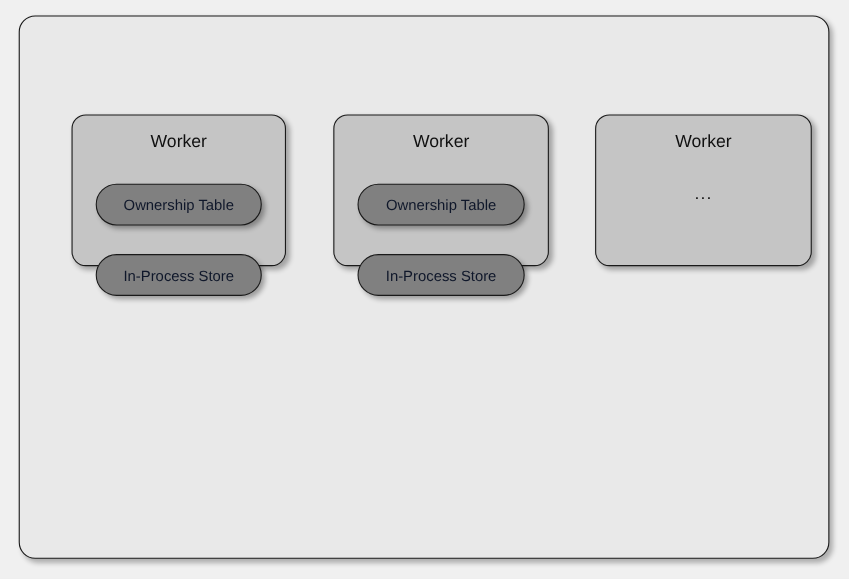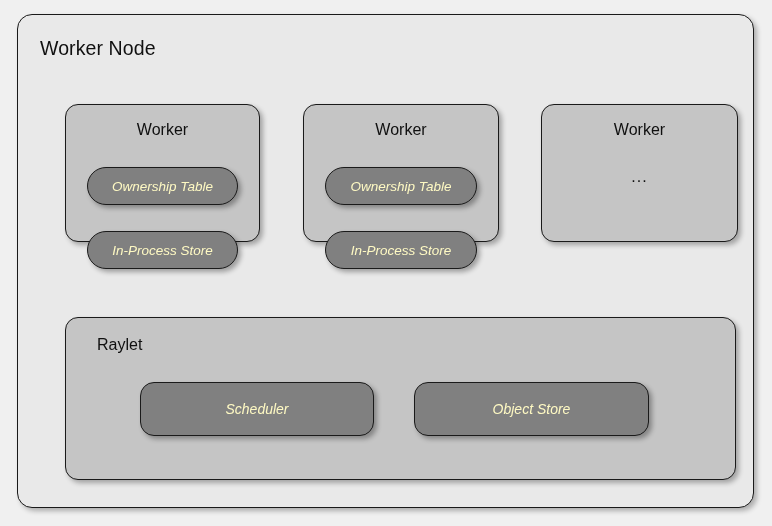--- a/index.html
+++ b/index.html
@@ -77,23 +77,22 @@
   .pill {
     position: absolute;
     box-sizing: border-box;
     background: #808080;
     border: 1.4px solid #1a1a1a;
     border-radius: 19px;
     box-shadow: 3px 3px 5px rgba(0,0,0,0.33);
     display: flex;
     align-items: center;
     justify-content: center;
-    color: #fef9c3;
+    color: #0f172a;
     white-space: nowrap;
-    font-style: italic;
   }
 
   .worker-pill {
     left: 21px;
     right: 21px;
     height: 38px;
     font-size: 13.5px;
   }
   .worker-pill.slot-1 { top: 62px; }
   .worker-pill.slot-2 { top: 114px; margin-top: 12px; }
@@ -146,39 +145,33 @@
   .raylet-pill.p-scheduler   { left: 74px;  width: 234px; }
   .raylet-pill.p-objectstore { left: 348px; width: 235px; }
 </style>
 </head>
 <body>
 
 <div id="canvas">
 
   <div class="node-box">
 
-    <div class="node-title">Worker Node</div>
 
     <div class="worker-box w1">
       <div class="worker-title">Worker</div>
       <div class="pill worker-pill slot-1">Ownership Table</div>
       <div class="pill worker-pill slot-2">In-Process Store</div>
     </div>
 
     <div class="worker-box w2">
       <div class="worker-title">Worker</div>
       <div class="pill worker-pill slot-1">Ownership Table</div>
       <div class="pill worker-pill slot-2">In-Process Store</div>
     </div>
 
     <div class="worker-box w3">
       <div class="worker-title">Worker</div>
       <div class="ellipsis">...</div>
     </div>
 
-    <div class="raylet-box">
-      <div class="raylet-title">Raylet</div>
-      <div class="pill raylet-pill p-scheduler">Scheduler</div>
-      <div class="pill raylet-pill p-objectstore">Object Store</div>
-    </div>
 
   </div>
 </div>
 
 </body></html>

